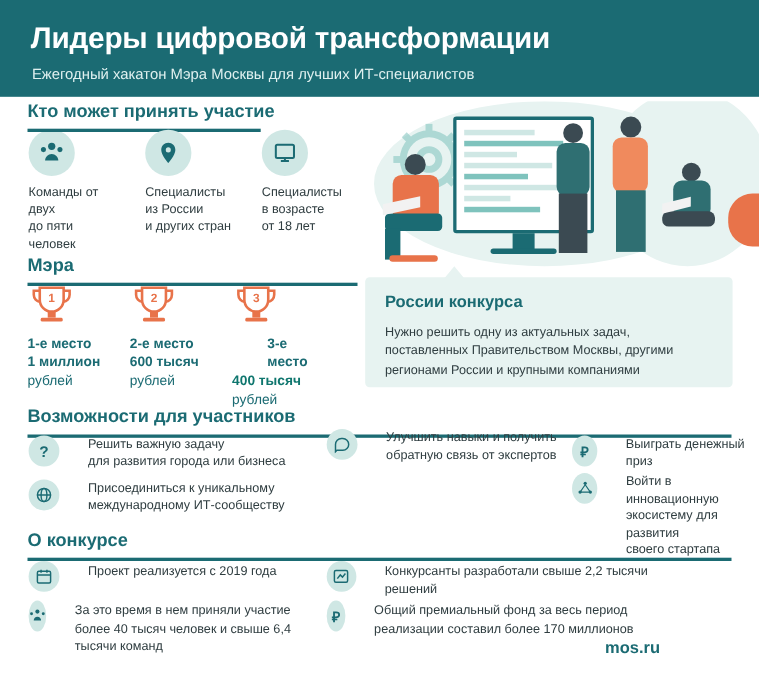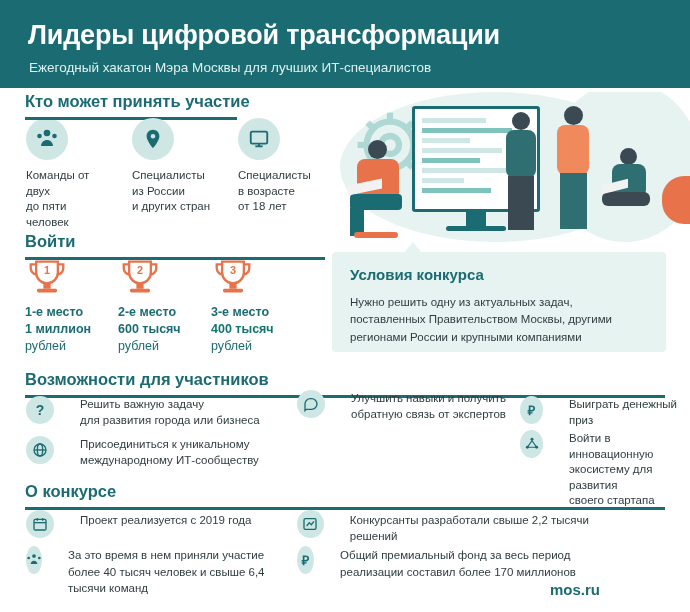--- a/index.html
+++ b/index.html
@@ -182,21 +182,21 @@
           <line x1="8" y1="20" x2="16" y2="20"></line>
           <line x1="12" y1="17" x2="12" y2="20"></line>
       </svg>
     </div>
     <div class="txt" style="margin-top:8px; white-space:pre-line;">Специалисты
 в возрасте
 от 18 лет</div>
   </div>
 
   <div class="abs" style="left:25px; top:232px; width:300px;">
-    <div class="sect-title">Войти</div>
+    <div class="sect-title">Мэра</div>
     <div class="rule" style="width:300px; margin-top:6px;"></div>
   </div>
 
   <div class="prize-col" style="left:25px; top:258px; width:90px;">
     <svg width="44" height="38" viewBox="0 0 48 42">
       <path d="M12 4h24v12a12 12 0 01-24 0z" fill="none" stroke="#e8734a" stroke-width="2.6"></path>
       <path d="M12 7H6v4c0 4 3 7 6 7" fill="none" stroke="#e8734a" stroke-width="2.6"></path>
       <path d="M36 7h6v4c0 4-3 7-6 7" fill="none" stroke="#e8734a" stroke-width="2.6"></path>
       <rect x="20" y="28" width="8" height="6" fill="#e8734a"></rect>
       <rect x="13" y="34" width="22" height="4" rx="1.5" fill="#e8734a"></rect>
@@ -221,27 +221,27 @@
   </div>
   <div class="prize-col" style="left:211px; top:258px; width:90px;">
     <svg width="44" height="38" viewBox="0 0 48 42">
       <path d="M12 4h24v12a12 12 0 01-24 0z" fill="none" stroke="#e8734a" stroke-width="2.6"></path>
       <path d="M12 7H6v4c0 4 3 7 6 7" fill="none" stroke="#e8734a" stroke-width="2.6"></path>
       <path d="M36 7h6v4c0 4-3 7-6 7" fill="none" stroke="#e8734a" stroke-width="2.6"></path>
       <rect x="20" y="28" width="8" height="6" fill="#e8734a"></rect>
       <rect x="13" y="34" width="22" height="4" rx="1.5" fill="#e8734a"></rect>
       <text x="24" y="18" text-anchor="middle" font-size="12" font-family="Liberation Sans" fill="#e8734a" font-weight="bold">3</text>
     </svg>
-    <div class="txt" style="margin-top:8px; font-weight:bold; color:#1b6b73; font-size:12.5px;">3-е место</div>
+    <div class="txt" style="margin-top:8px; font-weight:bold; color:#1b6b73; font-size:12.5px;margin-left:32px;">3-е место</div>
     <div class="txt" style="font-weight:bold; color:#0f766e; font-size:12.5px;">400 тысяч</div>
     <div class="txt" style="color:#1b6b73; font-size:12.5px;">рублей</div>
   </div>
 
   <div class="panel" style="left:332px; top:252px; width:334px; height:100px;">
-    <div class="sect-title" style="position:absolute; left:18px; top:14px; font-size:15px;">Условия конкурса</div>
+    <div class="sect-title" style="position:absolute; left:18px; top:14px; font-size:15px;">России конкурса</div>
     <div class="txt" style="position:absolute; left:18px; top:42px; width:300px; line-height:1.5;">Нужно решить одну из актуальных задач, поставленных Правительством Москвы, другими регионами России и крупными компаниями</div>
   </div>
   <div class="abs" style="left:404px; top:242px; width:0; height:0; border-left:9px solid transparent; border-right:9px solid transparent; border-bottom:11px solid #e7f3f1;"></div>
 
   <div class="abs" style="left:25px; top:370px; width:640px;">
     <div class="sect-title">Возможности для участников</div>
     <div class="rule" style="width:640px; margin-top:6px;"></div>
   </div>
 
   <div class="abs bullet-row" style="left:26px; top:396px; width:250px;">

